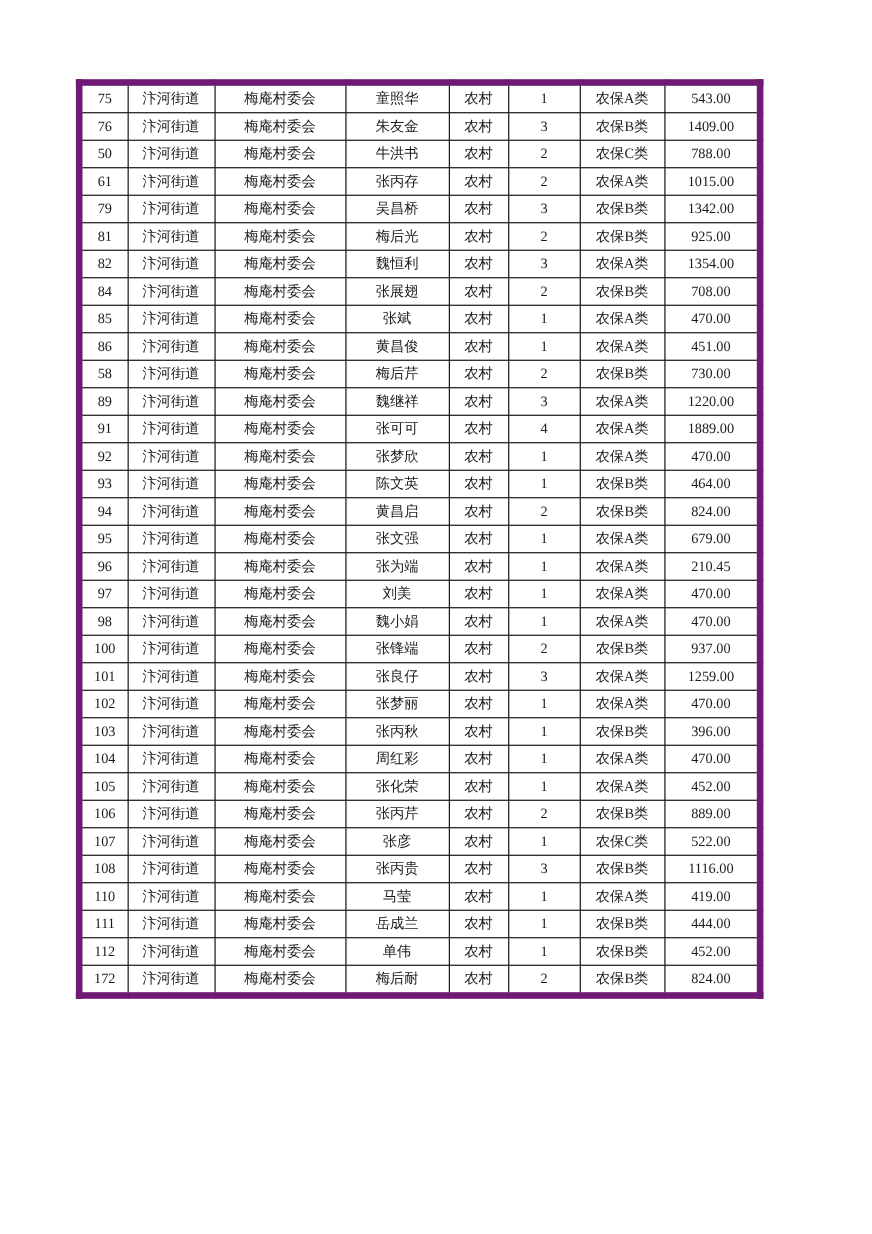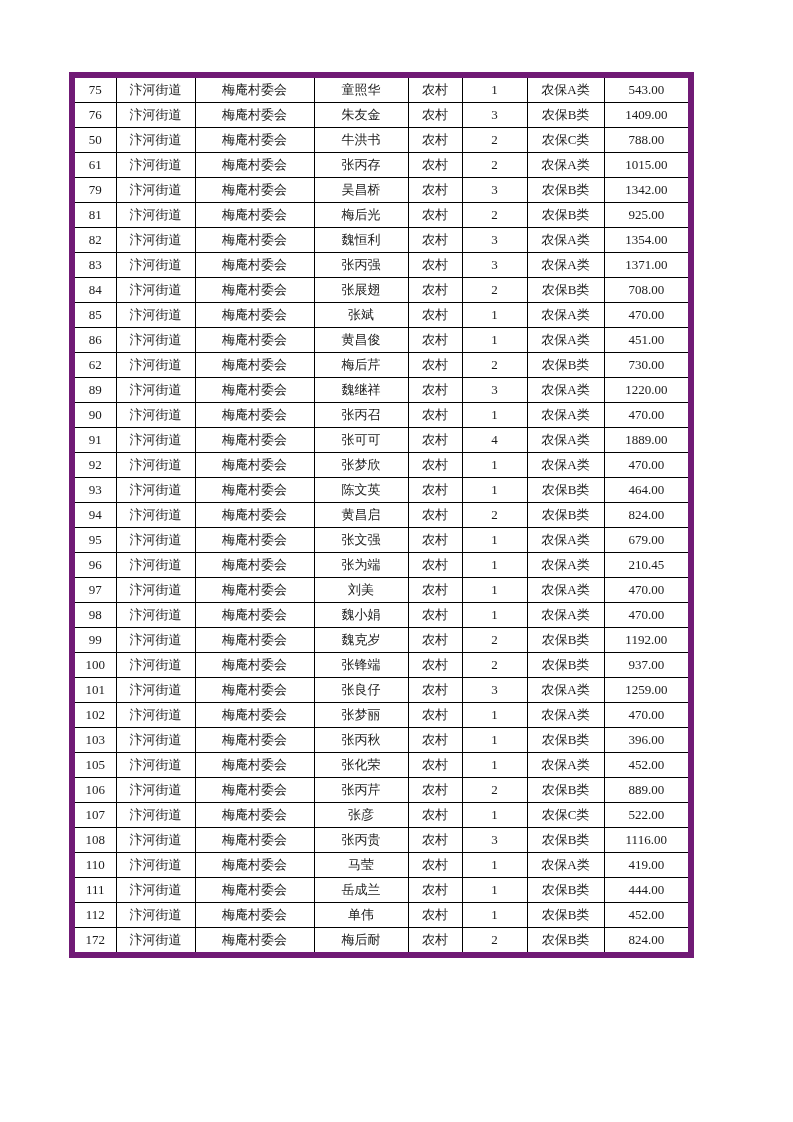--- a/index.html
+++ b/index.html
@@ -125,30 +125,20 @@
           <td>82</td>
           <td>汴河街道</td>
           <td>梅庵村委会</td>
           <td>魏恒利</td>
           <td>农村</td>
           <td>3</td>
           <td>农保A类</td>
           <td>1354.00</td>
         </tr>
         <tr>
-          <td>83</td>
-          <td>汴河街道</td>
-          <td>梅庵村委会</td>
-          <td>张丙强</td>
-          <td>农村</td>
-          <td>3</td>
-          <td>农保A类</td>
-          <td>1371.00</td>
-        </tr>
-        <tr>
           <td>84</td>
           <td>汴河街道</td>
           <td>梅庵村委会</td>
           <td>张展翅</td>
           <td>农村</td>
           <td>2</td>
           <td>农保B类</td>
           <td>708.00</td>
         </tr>
         <tr>
@@ -165,50 +155,40 @@
           <td>86</td>
           <td>汴河街道</td>
           <td>梅庵村委会</td>
           <td>黄昌俊</td>
           <td>农村</td>
           <td>1</td>
           <td>农保A类</td>
           <td>451.00</td>
         </tr>
         <tr>
-          <td>62</td>
+          <td>58</td>
           <td>汴河街道</td>
           <td>梅庵村委会</td>
           <td>梅后芹</td>
           <td>农村</td>
           <td>2</td>
           <td>农保B类</td>
           <td>730.00</td>
         </tr>
         <tr>
           <td>89</td>
           <td>汴河街道</td>
           <td>梅庵村委会</td>
           <td>魏继祥</td>
           <td>农村</td>
           <td>3</td>
           <td>农保A类</td>
           <td>1220.00</td>
         </tr>
         <tr>
-          <td>90</td>
-          <td>汴河街道</td>
-          <td>梅庵村委会</td>
-          <td>张丙召</td>
-          <td>农村</td>
-          <td>1</td>
-          <td>农保A类</td>
-          <td>470.00</td>
-        </tr>
-        <tr>
           <td>91</td>
           <td>汴河街道</td>
           <td>梅庵村委会</td>
           <td>张可可</td>
           <td>农村</td>
           <td>4</td>
           <td>农保A类</td>
           <td>1889.00</td>
         </tr>
         <tr>
@@ -275,30 +255,20 @@
           <td>98</td>
           <td>汴河街道</td>
           <td>梅庵村委会</td>
           <td>魏小娟</td>
           <td>农村</td>
           <td>1</td>
           <td>农保A类</td>
           <td>470.00</td>
         </tr>
         <tr>
-          <td>99</td>
-          <td>汴河街道</td>
-          <td>梅庵村委会</td>
-          <td>魏克岁</td>
-          <td>农村</td>
-          <td>2</td>
-          <td>农保B类</td>
-          <td>1192.00</td>
-        </tr>
-        <tr>
           <td>100</td>
           <td>汴河街道</td>
           <td>梅庵村委会</td>
           <td>张锋端</td>
           <td>农村</td>
           <td>2</td>
           <td>农保B类</td>
           <td>937.00</td>
         </tr>
         <tr>
@@ -323,20 +293,30 @@
         </tr>
         <tr>
           <td>103</td>
           <td>汴河街道</td>
           <td>梅庵村委会</td>
           <td>张丙秋</td>
           <td>农村</td>
           <td>1</td>
           <td>农保B类</td>
           <td>396.00</td>
+        </tr>
+        <tr>
+          <td>104</td>
+          <td>汴河街道</td>
+          <td>梅庵村委会</td>
+          <td>周红彩</td>
+          <td>农村</td>
+          <td>1</td>
+          <td>农保A类</td>
+          <td>470.00</td>
         </tr>
         <tr>
           <td>105</td>
           <td>汴河街道</td>
           <td>梅庵村委会</td>
           <td>张化荣</td>
           <td>农村</td>
           <td>1</td>
           <td>农保A类</td>
           <td>452.00</td>

